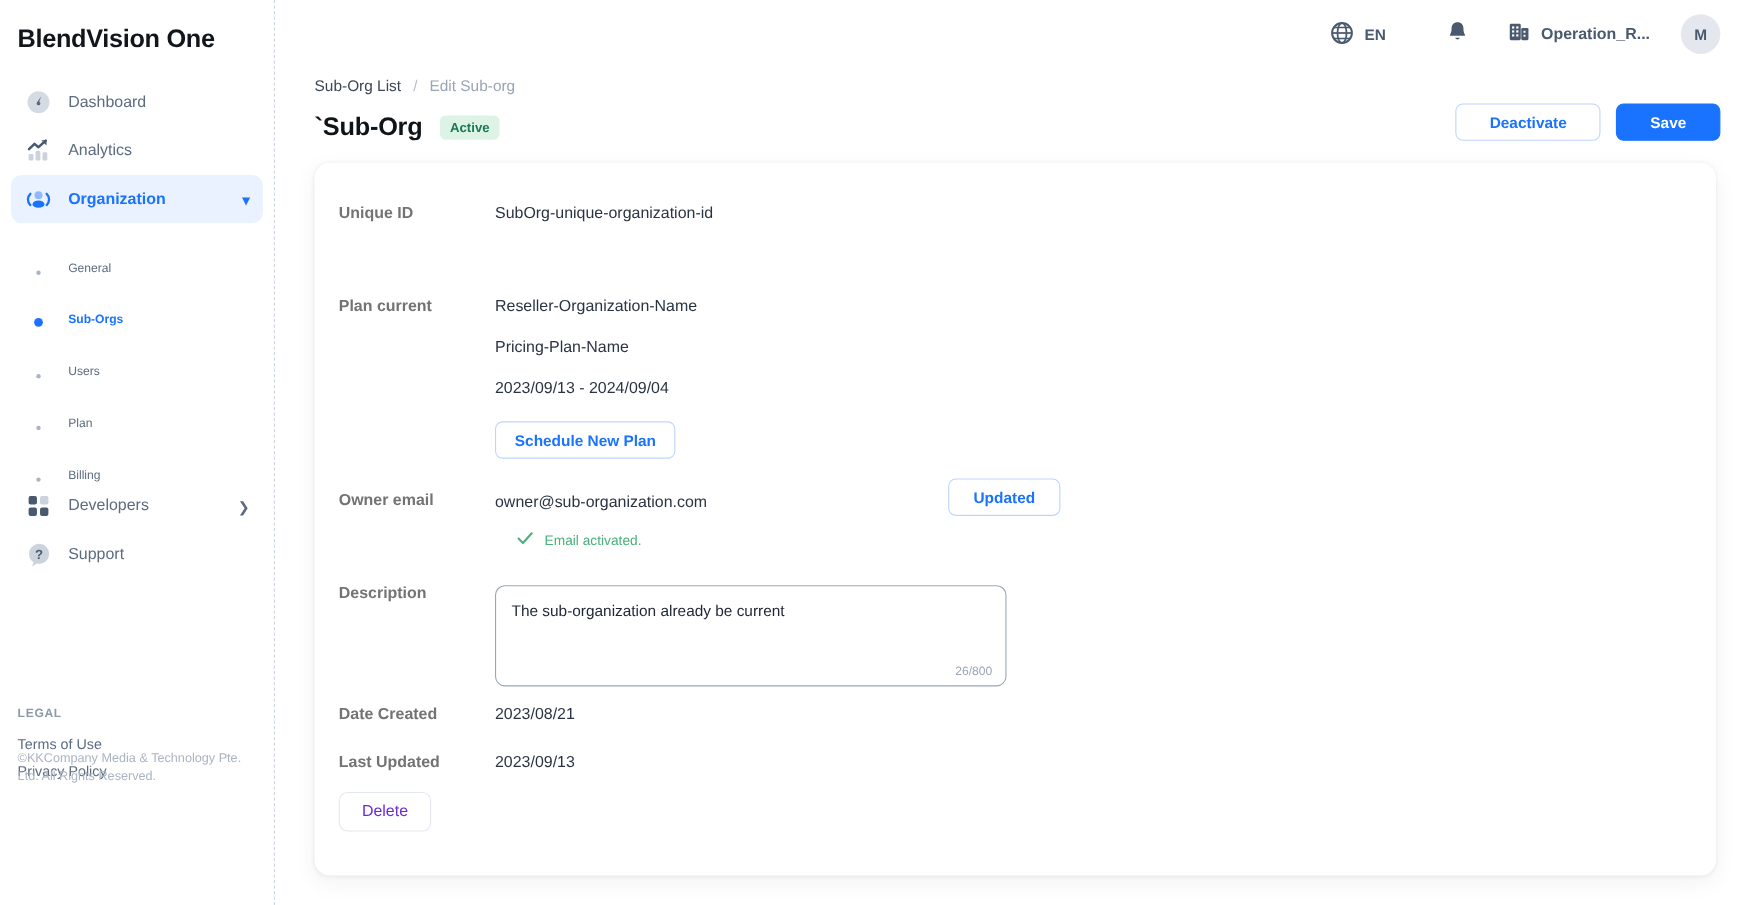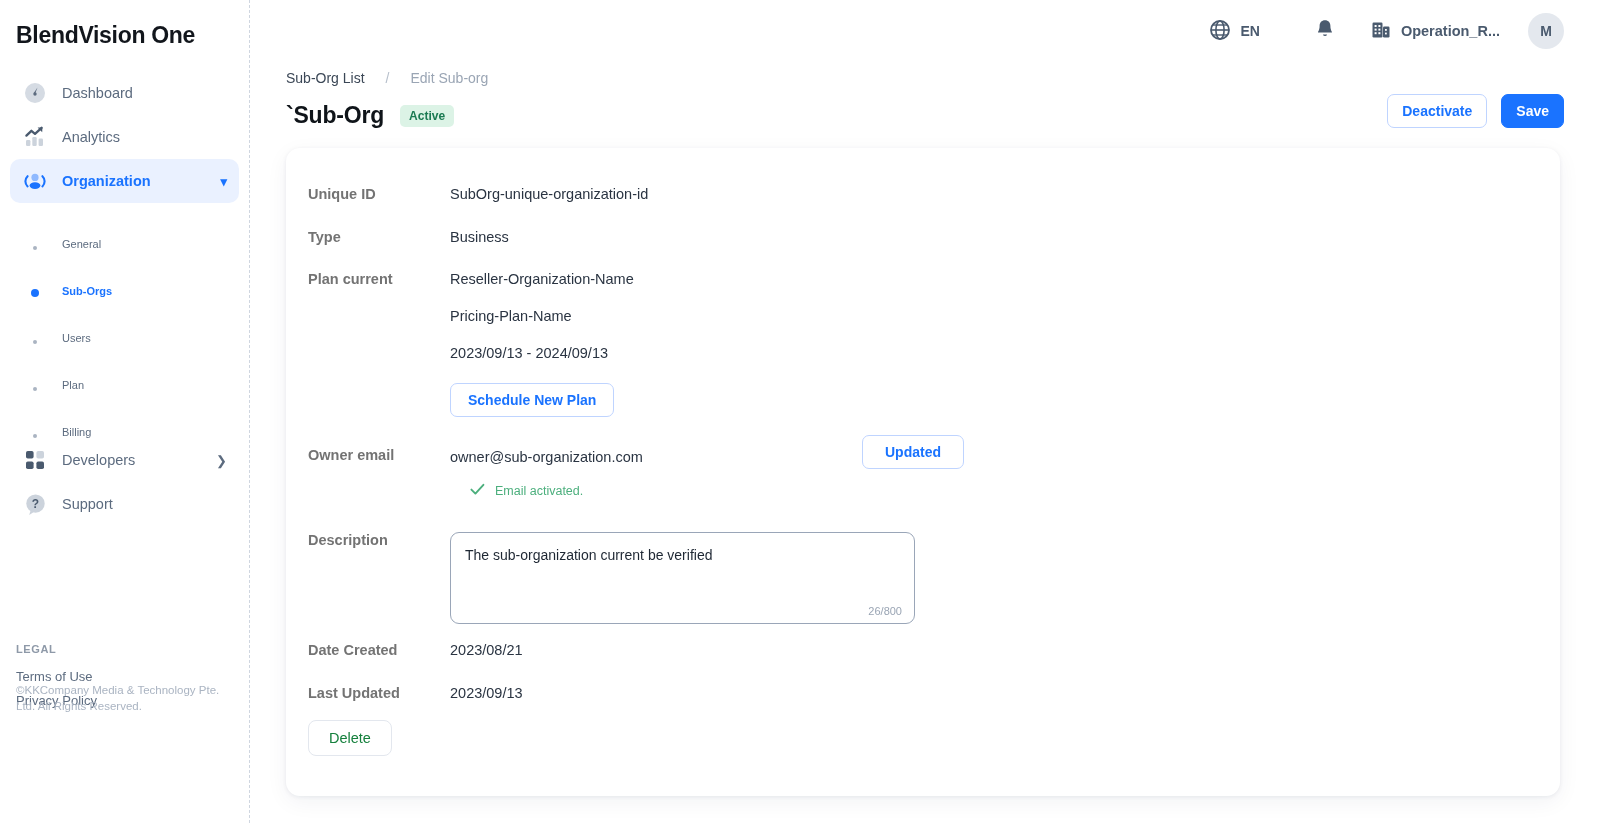--- a/index.html
+++ b/index.html
@@ -77,41 +77,41 @@
   .top-org { margin-right: 28px; }
   .top-lang span { font-size: 14px; font-weight: bold; color: #4a5a6e; }
   .top-org span { font-size: 14.5px; font-weight: bold; color: #4a5a6e; }
   .avatar {
     width: 36px; height: 36px; border-radius: 50%; background: #e4e8ee;
     display: flex; align-items: center; justify-content: center;
     font-size: 14px; font-weight: bold; color: #4a5a6e; cursor: pointer;
   }
 
   .breadcrumb {
-    display: flex; align-items: center; gap: 21px;
+    display: flex; align-items: center; gap: 11px;
     padding: 8px 0 0 36px; font-size: 14px;
   }
   .bc-link { color: #3c4busy; color: #3b4756; cursor: pointer; }
   .bc-sep { color: #b6bfcb; }
   .bc-current { color: #9aa5b4; }
 
   .title-row {
     display: flex; align-items: center;
     padding: 16px 36px 0 36px; position: relative;
   }
   .page-title { font-size: 23px; font-weight: bold; color: #0f1419; letter-spacing: -0.2px; }
   .badge {
     margin-left: 16px; background: #dcf3e6; color: #1a7a52;
     font-size: 12px; font-weight: bold; padding: 4px 9px; border-radius: 5px;
   }
   .title-actions { position: absolute; right: 36px; top: 8px; display: flex; gap: 14px; }
   .btn {
     font-family: "Liberation Sans", sans-serif;
     font-size: 14px; font-weight: bold; border-radius: 7px;
-    cursor: pointer; padding: 0 14px; height: 34px;
+    cursor: pointer; padding: 0 30px; height: 34px;
     display: flex; align-items: center; justify-content: center;
   }
   .btn-outline { background: #fff; border: 1px solid #bfd4ff; color: #1a73ff; }
   .btn-primary { background: #1a73ff; border: 1px solid #1a73ff; color: #fff; }
 
   .card {
     position: absolute; left: 36px; top: 148px; right: 40px; height: 648px;
     background: #ffffff; border-radius: 14px;
     box-shadow: 0 1px 4px rgba(20,35,70,0.07), 0 6px 22px rgba(20,35,70,0.055);
   }
@@ -164,21 +164,21 @@
     position: absolute; right: 12px; bottom: 6px;
     font-size: 11px; color: #9aa5b4;
   }
 
   .r-created { position: absolute; left: 0; top: 494px; right: 0; }
   .r-updated { position: absolute; left: 0; top: 537px; right: 0; }
 
   .btn-delete {
     position: absolute; left: 22px; top: 572px;
     height: 36px; padding: 0 20px; border: 1px solid #e3e7ee; border-radius: 8px;
-    background: #fff; color: #15803d; font-size: 14.5px;
+    background: #fff; color: #6d28d9; font-size: 14.5px;
     display: flex; align-items: center; justify-content: center;
     font-family: "Liberation Sans", sans-serif; cursor: default;
   }
 </style>
 </head>
 <body>
 
 <div class="app">
 
   <div class="sidebar">
@@ -350,31 +350,27 @@
       </div>
     </div>
 
     <div class="card">
 
       <div class="field-row r-uid">
         <div class="f-label">Unique ID</div>
         <div class="f-value">SubOrg-unique-organization-id</div>
       </div>
 
-      <div class="field-row r-type">
-        <div class="f-label">Type</div>
-        <div class="f-value">Business</div>
-      </div>
 
       <div class="field-row r-plan">
         <div class="f-label">Plan current</div>
         <div>
           <div class="f-value plan-line">Reseller-Organization-Name</div>
           <div class="f-value plan-line">Pricing-Plan-Name</div>
-          <div class="f-value plan-line">2023/09/13 - 2024/09/13</div>
+          <div class="f-value plan-line">2023/09/13 - 2024/09/04</div>
           <button class="btn-sched">Schedule New Plan</button>
         </div>
       </div>
 
       <div class="field-row r-owner">
         <div class="f-label">Owner email</div>
         <div class="owner-email">owner@sub-organization.com</div>
         <button class="btn-switch">Updated</button>
       </div>
 
@@ -383,21 +379,21 @@
           <svg width="15" height="13" viewBox="0 0 15 13">
             <path d="M1.4 6.6 L5.4 10.6 L13.4 1.8" stroke="#4caf7d" stroke-width="1.9" fill="none" stroke-linecap="round" stroke-linejoin="round"></path>
           </svg>
         </span>
         <span>Email activated.</span>
       </div>
 
       <div class="field-row r-desc">
         <div class="f-label">Description</div>
         <div class="textarea-wrap">
-          <div class="textarea-text">The sub-organization current be verified</div>
+          <div class="textarea-text">The sub-organization already be current</div>
           <div class="char-count">26/800</div>
         </div>
       </div>
 
       <div class="field-row r-created">
         <div class="f-label">Date Created</div>
         <div class="f-value">2023/08/21</div>
       </div>
 
       <div class="field-row r-updated">

